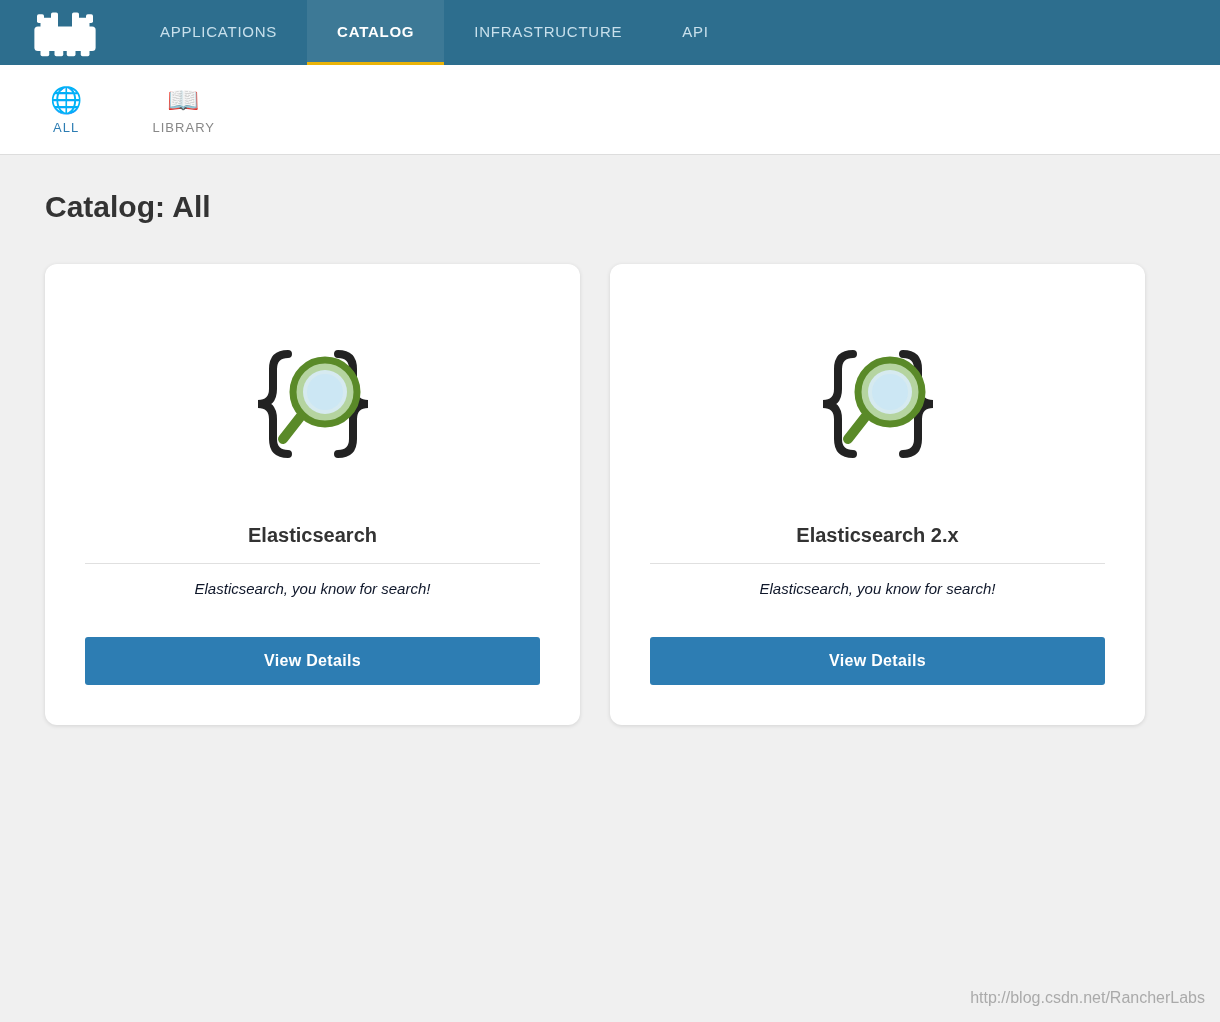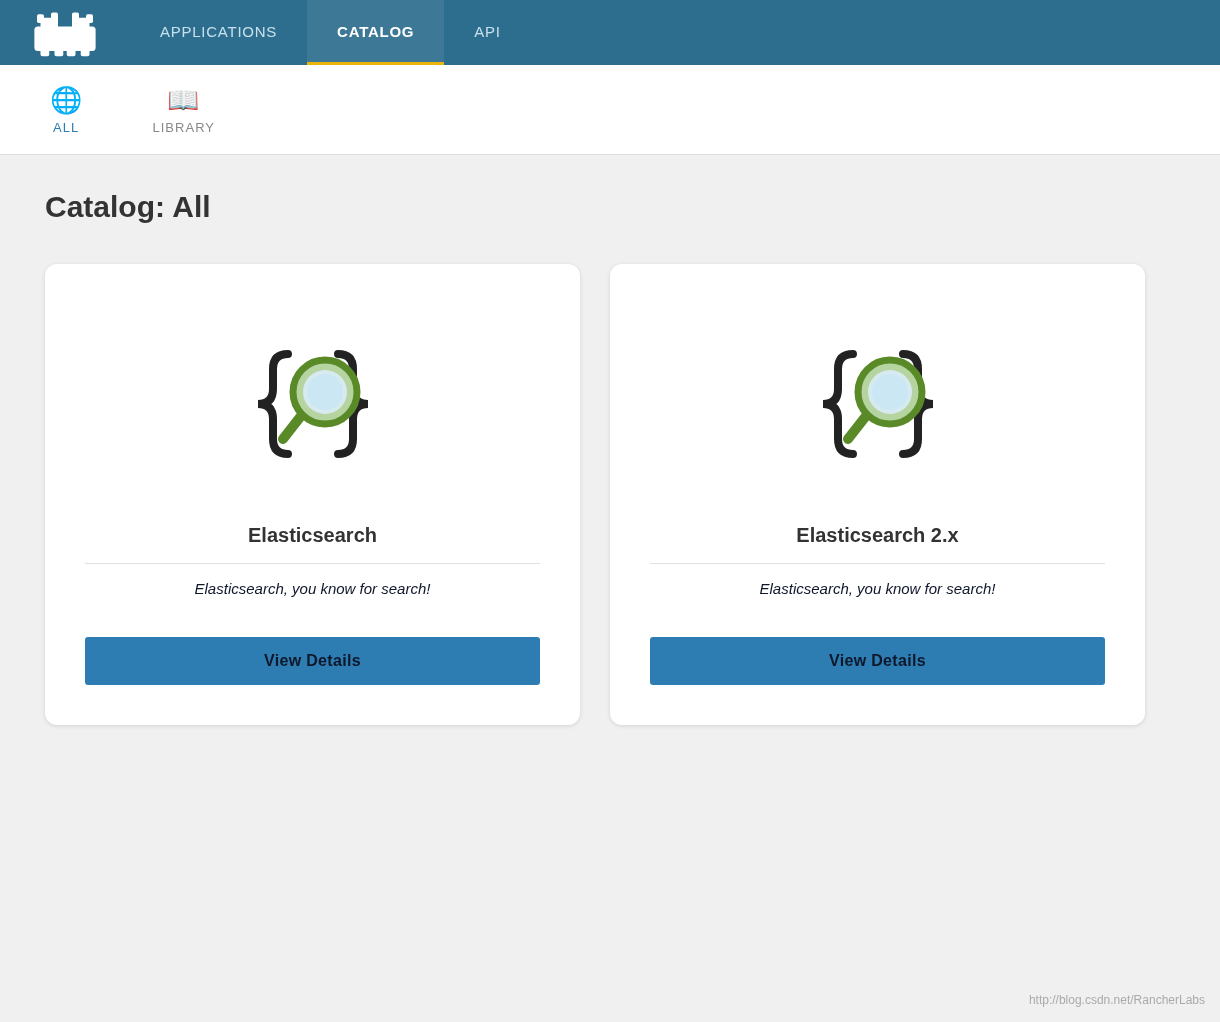--- a/index.html
+++ b/index.html
@@ -140,36 +140,36 @@
       font-size: 15px;
       color: #0f172a;
       text-align: center;
       margin-bottom: 40px;
       flex-grow: 1;
       font-style: italic;
     }
 
     .view-details-btn {
       background: #2d7db3;
-      color: #0f172a;
+      color: #ffffff;
       border: none;
       border-radius: 3px;
       padding: 15px 0;
       width: 100%;
       font-size: 16px;
       font-weight: 600;
       cursor: pointer;
       letter-spacing: 0.02em;
     }
 
     .watermark {
       position: fixed;
       bottom: 15px;
       right: 15px;
-      font-size: 12px;
+      font-size: 16px;
       color: #aaa;
     }
   </style>
 </head>
 <body>
 
 <nav class="top-nav">
   <div class="logo-area">
 
     <svg class="logo-cow" viewBox="0 0 80 55" fill="none" xmlns="http://www.w3.org/2000/svg">
@@ -185,20 +185,21 @@
 
       <rect x="12" y="44" width="10" height="10" rx="2" fill="white"></rect>
       <rect x="28" y="44" width="10" height="10" rx="2" fill="white"></rect>
       <rect x="42" y="44" width="10" height="10" rx="2" fill="white"></rect>
       <rect x="58" y="44" width="10" height="10" rx="2" fill="white"></rect>
     </svg>
   </div>
   <div class="nav-items">
     <a class="nav-item">APPLICATIONS</a>
     <a class="nav-item active">CATALOG</a>
+    <a class="nav-item">INFRASTRUCTURE</a>
     <a class="nav-item">API</a>
   </div>
 </nav>
 
 <div class="sub-nav">
   <div class="sub-nav-item active">
     <span class="sub-icon">🌐</span>
     <span class="sub-label">ALL</span>
   </div>
   <div class="sub-nav-item">

